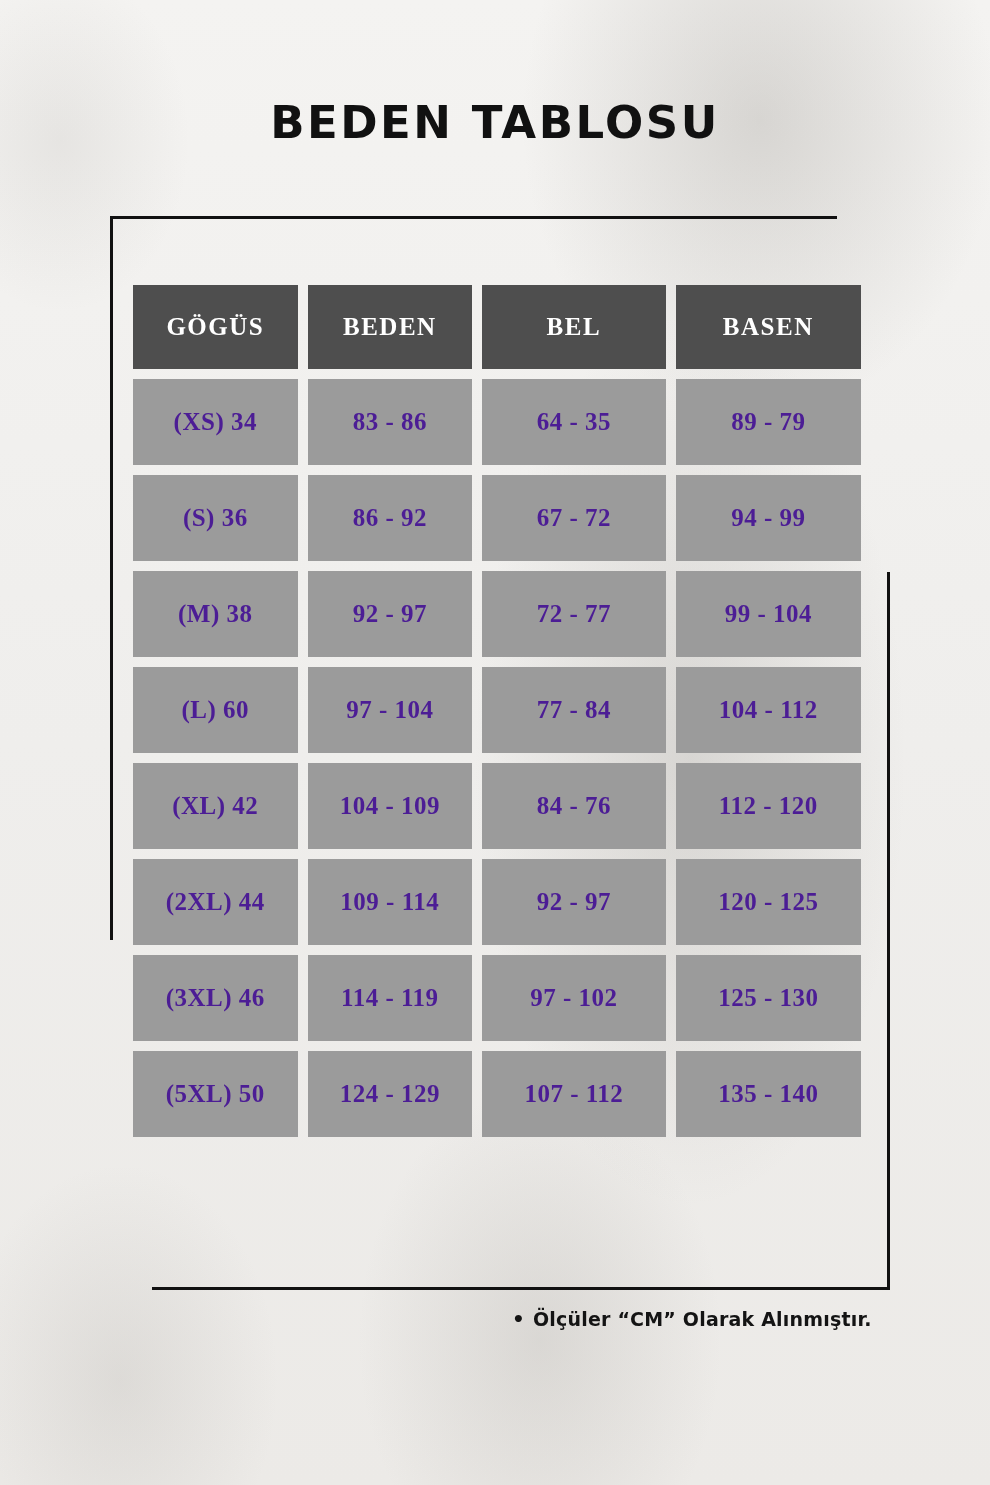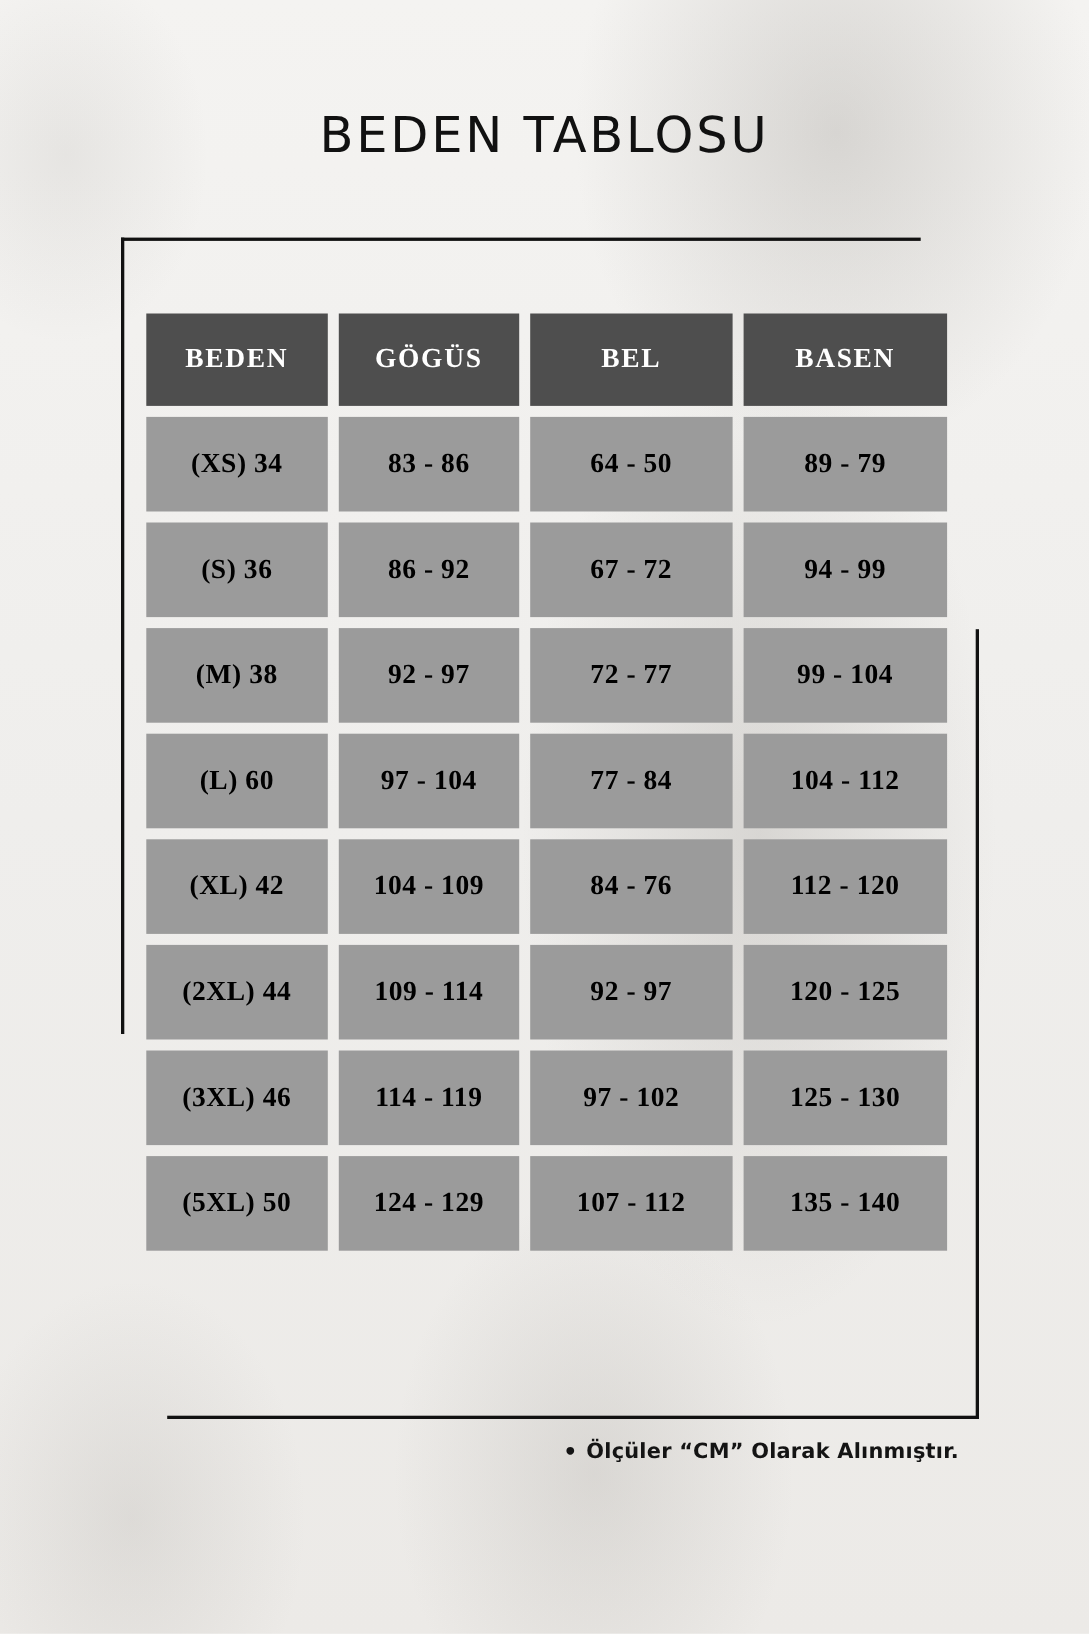--- a/index.html
+++ b/index.html
@@ -36,21 +36,21 @@
     height: 1485px;
   }
 
   .title {
     position: absolute;
     top: 96px;
     left: 0;
     width: 990px;
     text-align: center;
     font-family: "DejaVu Sans", sans-serif;
-    font-weight: 400;
+    font-weight: 700;
     font-size: 45px;
     letter-spacing: 2.5px;
     color: #111111;
   }
 
   
   .rule-top {
     position: absolute;
     left: 110px;
     top: 216px;
@@ -97,21 +97,21 @@
     gap: 10px;
   }
   .cell {
     height: 86px;
     display: flex;
     align-items: center;
     justify-content: center;
     font-family: "Liberation Serif", serif;
     font-weight: 700;
     font-size: 25px;
-    color: #000000;
+    color: #4c1d95;
     letter-spacing: 0.5px;
   }
   .cell.c0 { width: 174px; }
   .cell.c1 { width: 174px; }
   .cell.c2 { width: 194px; }
   .cell.c3 { width: 196px; }
 
   .head .cell {
     background: #4e4e4e;
     color: #ffffff;
@@ -150,30 +150,30 @@
 
   <div class="title">BEDEN TABLOSU</div>
 
   <div class="rule-top"></div>
   <div class="rule-left"></div>
   <div class="rule-right"></div>
   <div class="rule-bottom"></div>
 
   <div class="table">
     <div class="row head">
+      <div class="cell c1">GÖGÜS</div>
       <div class="cell c0">BEDEN</div>
-      <div class="cell c1">GÖGÜS</div>
       <div class="cell c2">BEL</div>
       <div class="cell c3">BASEN</div>
     </div>
 
     <div class="row body">
       <div class="cell c0">(XS) 34</div>
       <div class="cell c1">83 - 86</div>
-      <div class="cell c2">64 - 50</div>
+      <div class="cell c2">64 - 35</div>
       <div class="cell c3">89 - 79</div>
     </div>
 
     <div class="row body">
       <div class="cell c0">(S) 36</div>
       <div class="cell c1">86 - 92</div>
       <div class="cell c2">67 - 72</div>
       <div class="cell c3">94 - 99</div>
     </div>
 

